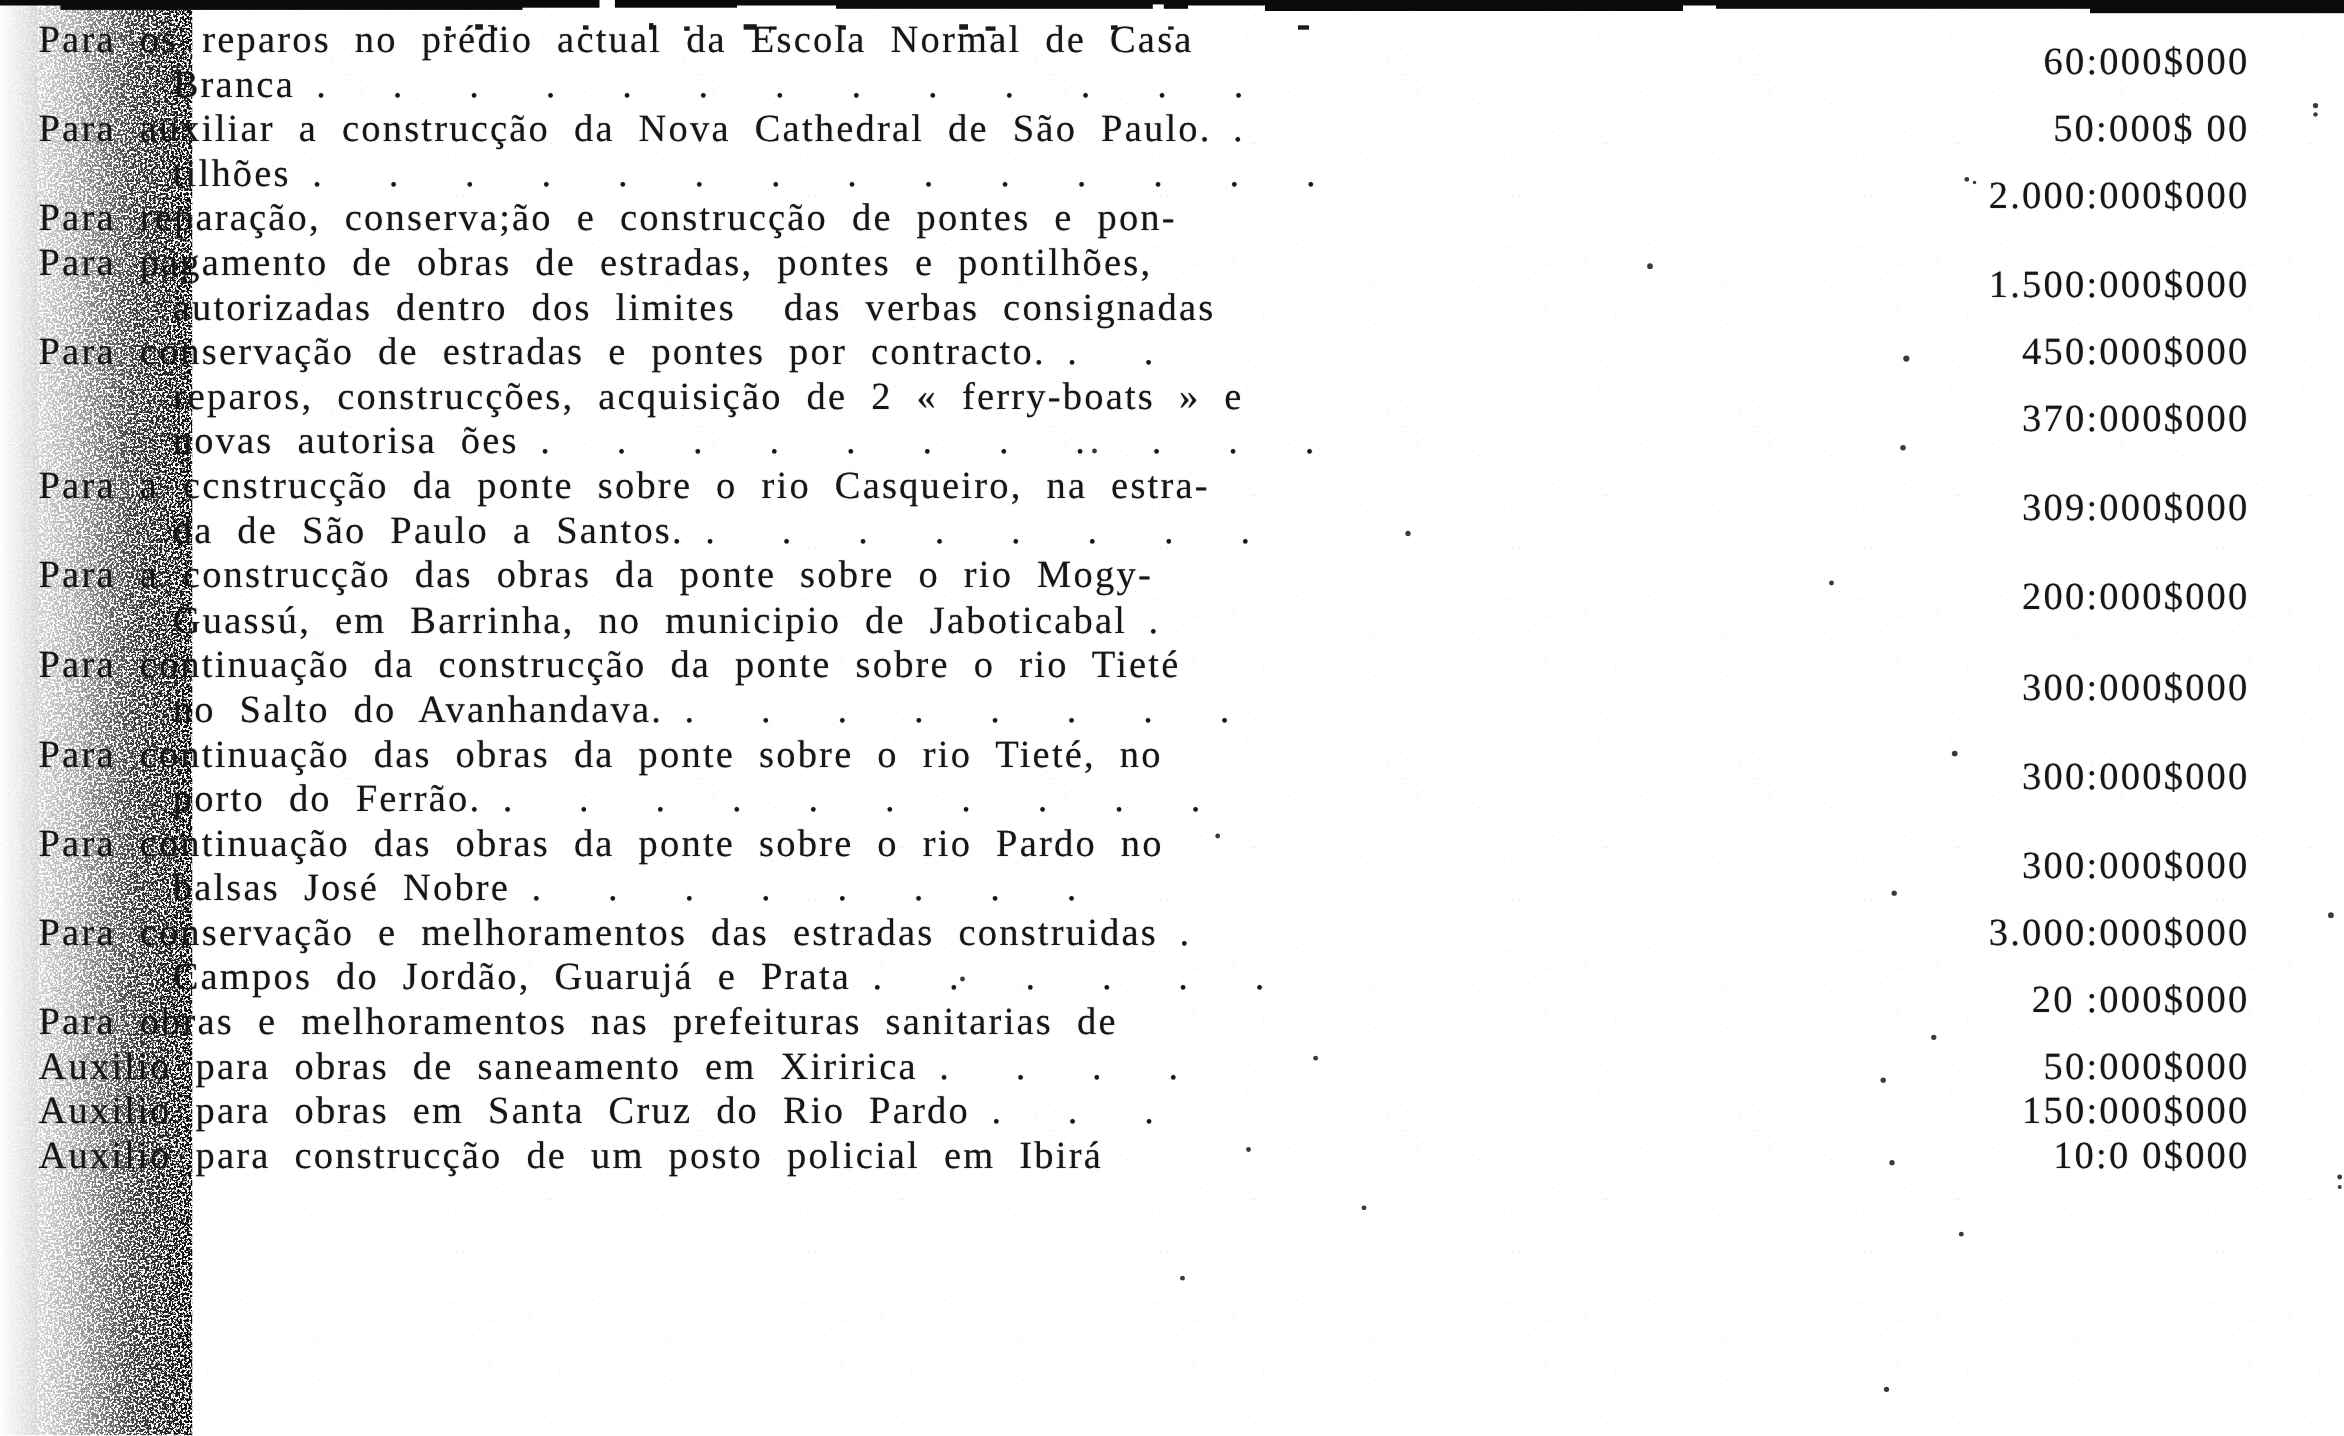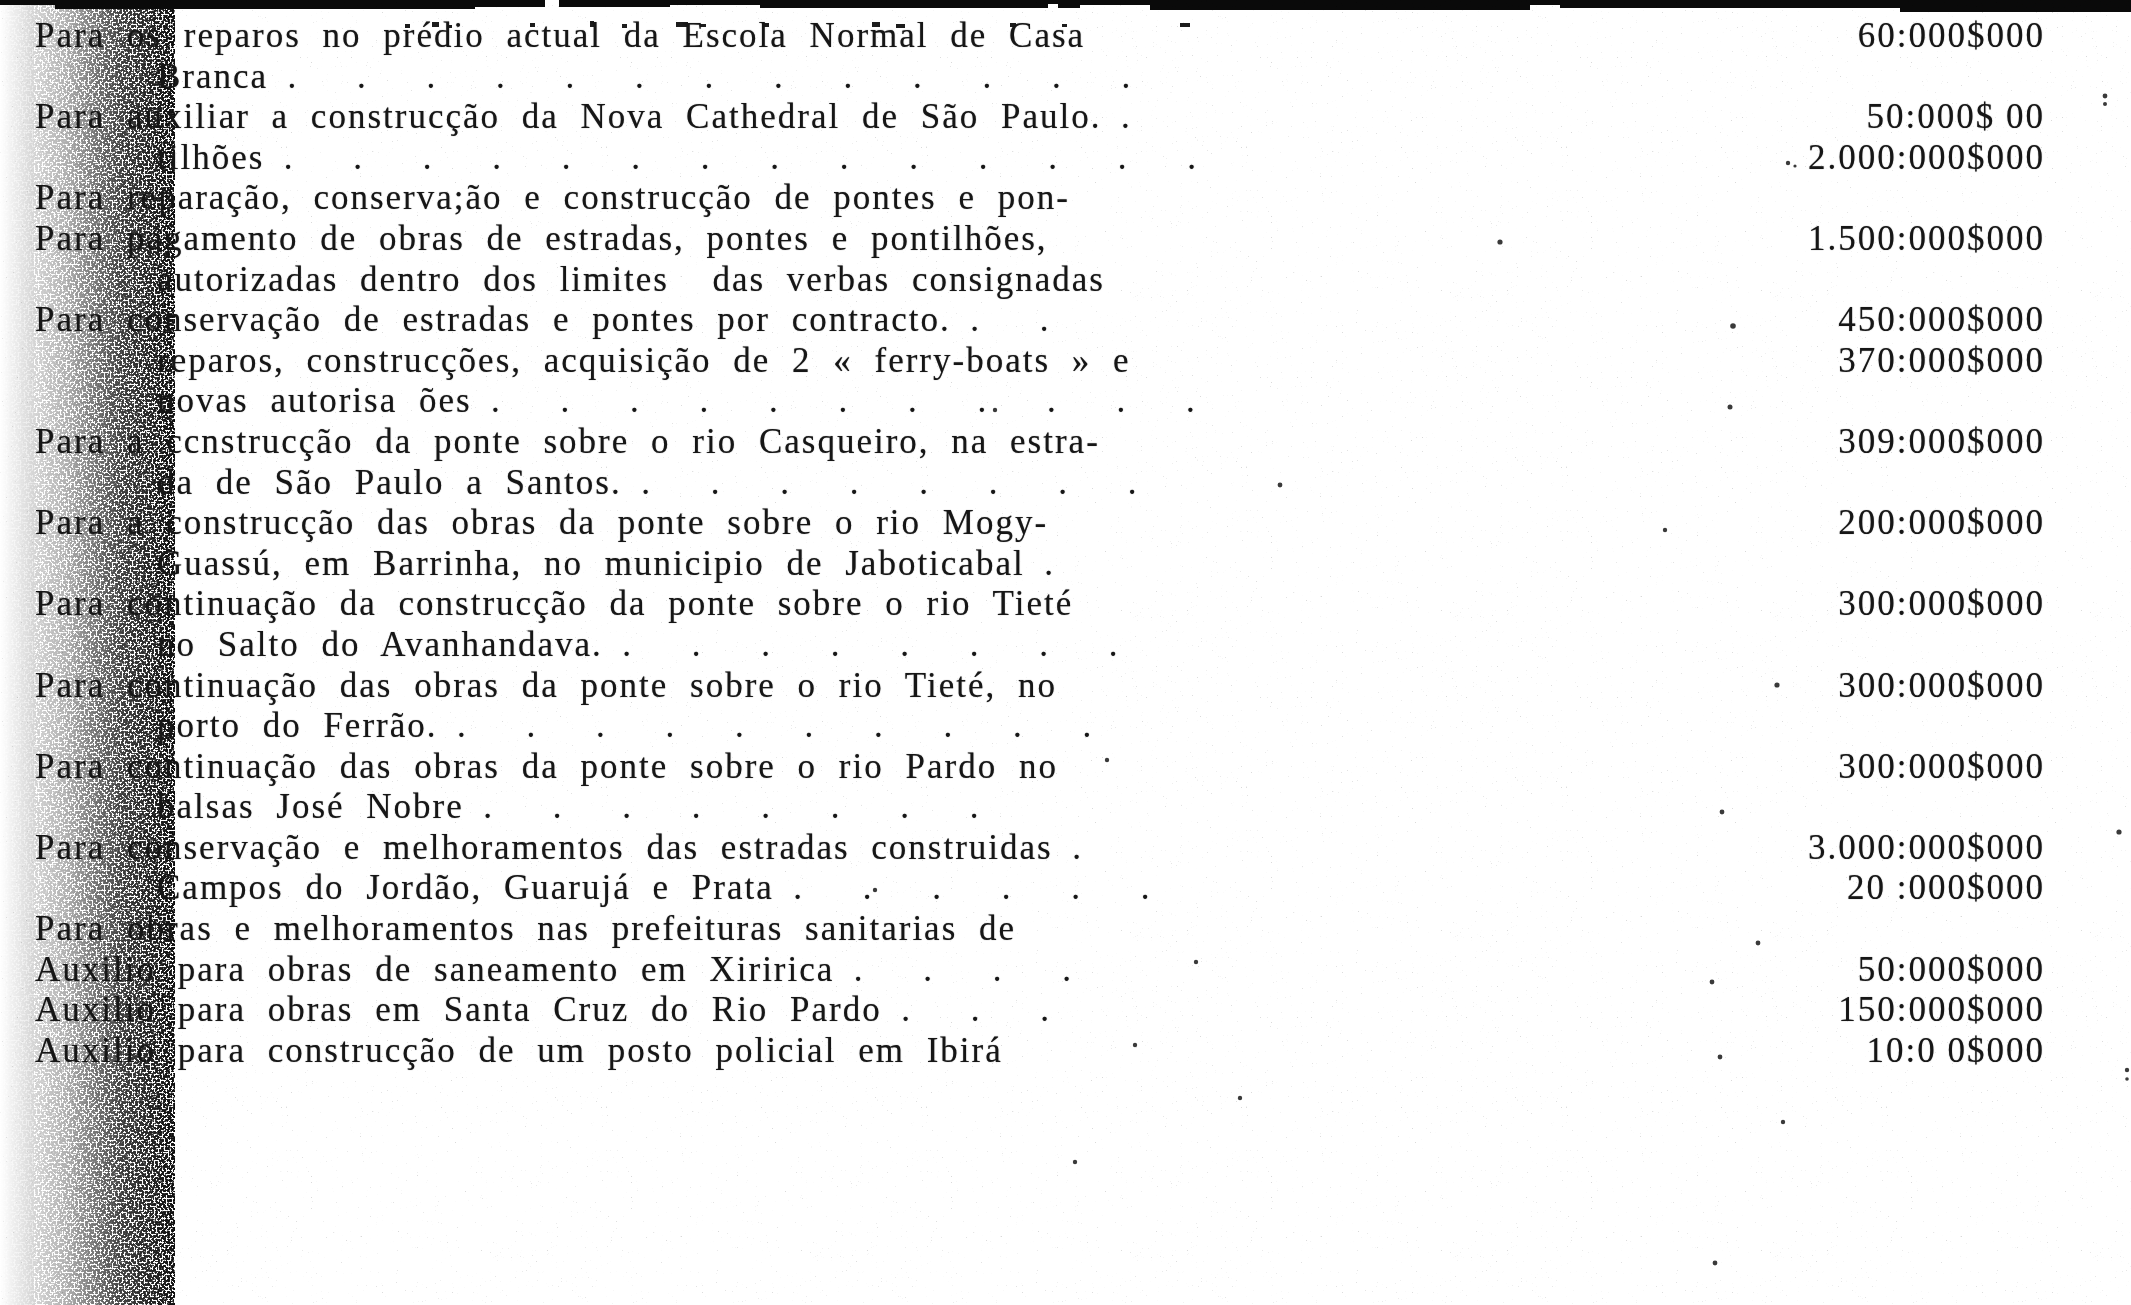--- a/index.html
+++ b/index.html
@@ -14,21 +14,21 @@
   .scan-layer { position: absolute; pointer-events: none; }
   #top-edge { top: 0; left: 0; }
   #gutter { top: 0; left: 0; }
   #specks { top: 0; left: 0; }
   #page-noise { top: 0; left: 0; opacity: .14; }
 
   .content {
     position: absolute;
     left: 35px; top: 16px; right: 86px;
   }
-  .item { display: flex; align-items: flex-start; }
+  .item { display: flex; align-items: center; }
   .desc { }
   .line {
     white-space: pre;
     font-size: 35px;
     line-height: 40.6px;
     letter-spacing: 2px;
     word-spacing: 11px;
     text-shadow: 0 0 1px rgba(20,20,20,.55);
   }
   .line.cont { padding-left: 122px; }

